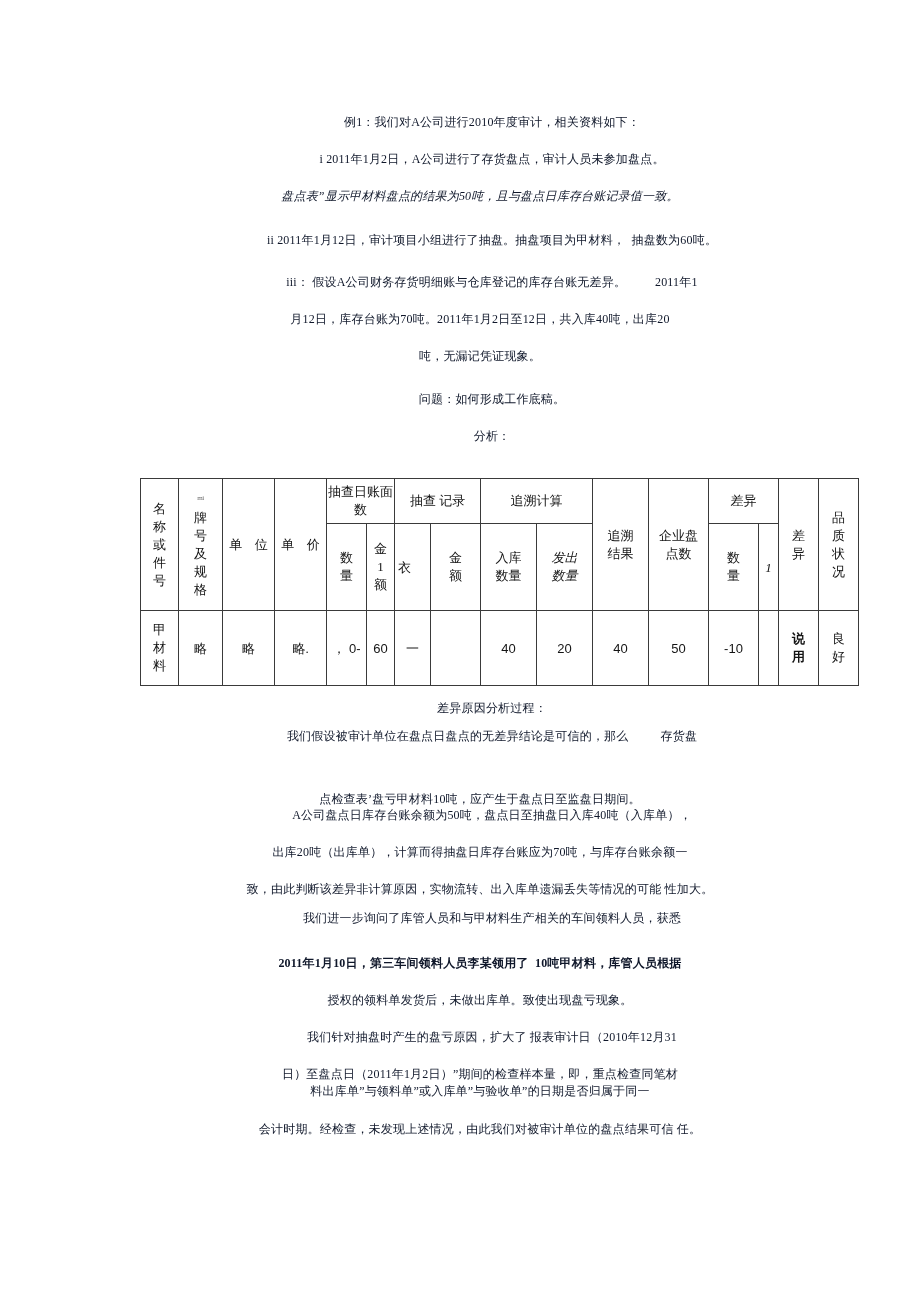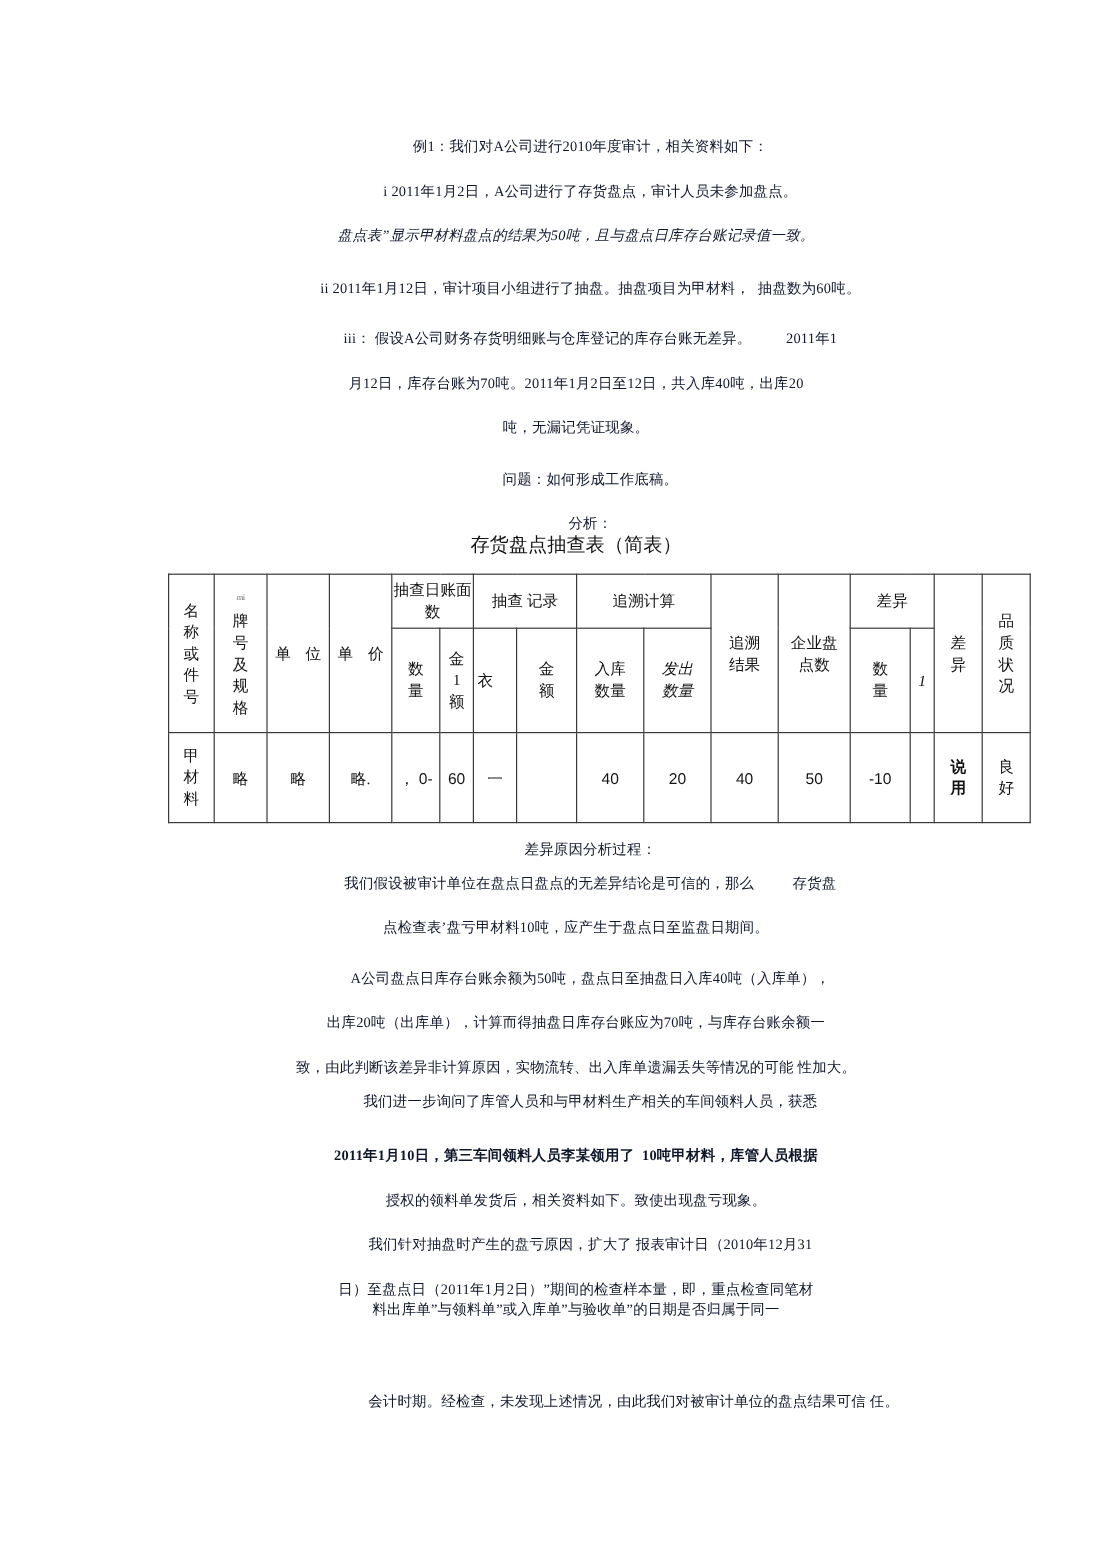--- a/index.html
+++ b/index.html
@@ -131,56 +131,55 @@
       </div>
       <div class="blk" style="top: 418px;">
         <p class="para indent2">分析：</p>
       </div>
       <div class="blk" style="top: 690px;">
         <p class="para indent2">差异原因分析过程：</p>
       </div>
       <div class="blk" style="top: 718px;">
         <p class="para indent2">我们假设被审计单位在盘点日盘点的无差异结论是可信的，那么          存货盘</p>
       </div>
-      <div class="blk" style="top: 755px;">
+      <div class="blk" style="top: 781px;">
         <p class="para">点检查表’盘亏甲材料10吨，应产生于盘点日至监盘日期间。</p>
       </div>
       <div class="blk" style="top: 797px;">
         <p class="para indent2">A公司盘点日库存台账余额为50吨，盘点日至抽盘日入库40吨（入库单），</p>
       </div>
       <div class="blk" style="top: 834px;">
         <p class="para">出库20吨（出库单），计算而得抽盘日库存台账应为70吨，与库存台账余额一</p>
       </div>
       <div class="blk" style="top: 871px;">
         <p class="para">致，由此判断该差异非计算原因，实物流转、出入库单遗漏丢失等情况的可能 性加大。</p>
       </div>
       <div class="blk" style="top: 900px;">
         <p class="para indent2">我们进一步询问了库管人员和与甲材料生产相关的车间领料人员，获悉</p>
       </div>
       <div class="blk" style="top: 945px; font-weight: bold;">
         <p class="para">2011年1月10日，第三车间领料人员李某领用了  10吨甲材料，库管人员根据</p>
       </div>
       <div class="blk" style="top: 982px;">
-        <p class="para">授权的领料单发货后，相关资料如下。致使出现盘亏现象。</p>
+        <p class="para">授权的领料单发货后，未做出库单。致使出现盘亏现象。</p>
       </div>
       <div class="blk" style="top: 1019px;">
         <p class="para indent2">我们针对抽盘时产生的盘亏原因，扩大了 报表审计日（2010年12月31</p>
       </div>
       <div class="blk" style="top: 1056px;">
         <p class="para">日）至盘点日（2011年1月2日）”期间的检查样本量，即，重点检查同笔材</p>
       </div>
       <div class="blk" style="top: 1073px;">
         <p class="para">料出库单”与领料单”或入库单”与验收单”的日期是否归属于同一</p>
       </div>
-      <div class="blk" style="top: 1150px; margin-left: 48px;">
+      <div class="blk" style="top: 1111px;">
         <p class="para">会计时期。经检查，未发现上述情况，由此我们对被审计单位的盘点结果可信 任。</p>
       </div>
     </div>
 
-  <div class="tbl-title">存货盘点抽查表（简表）</div>
 
   <table class="sheet">
     <colgroup>
       <col style="width:38px">
       <col style="width:44px">
       <col style="width:52px">
       <col style="width:52px">
       <col style="width:40px">
       <col style="width:28px">
       <col style="width:36px">

